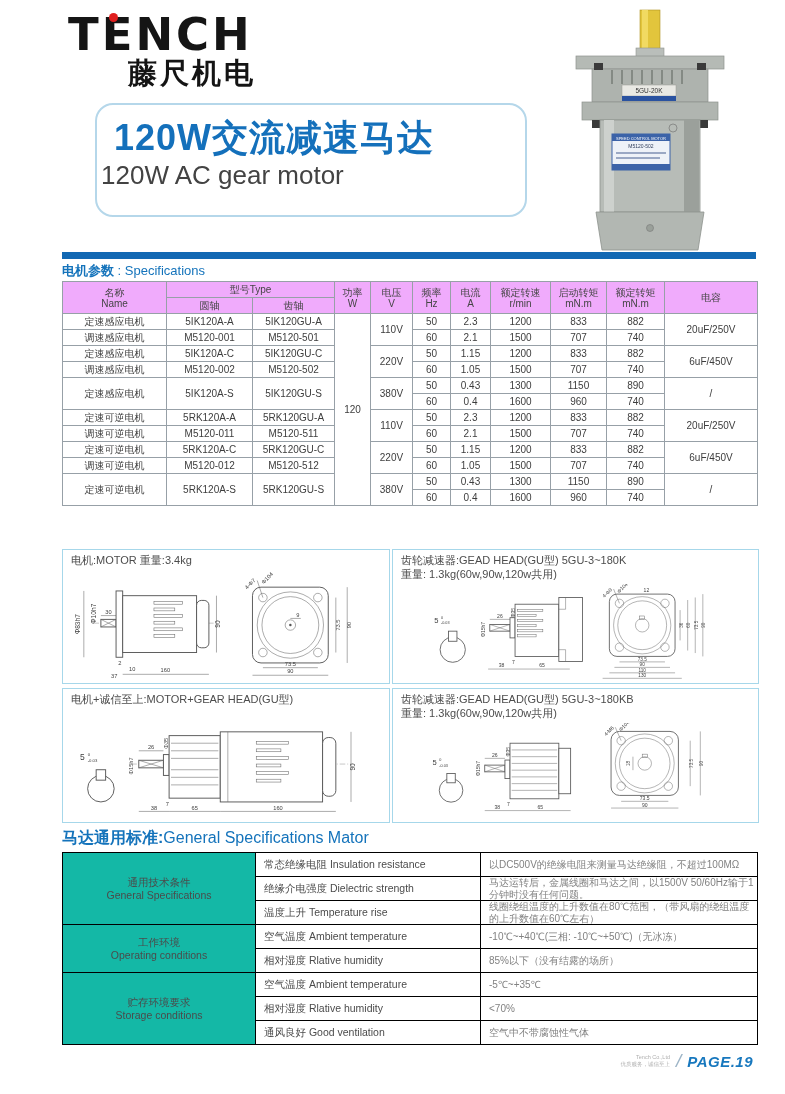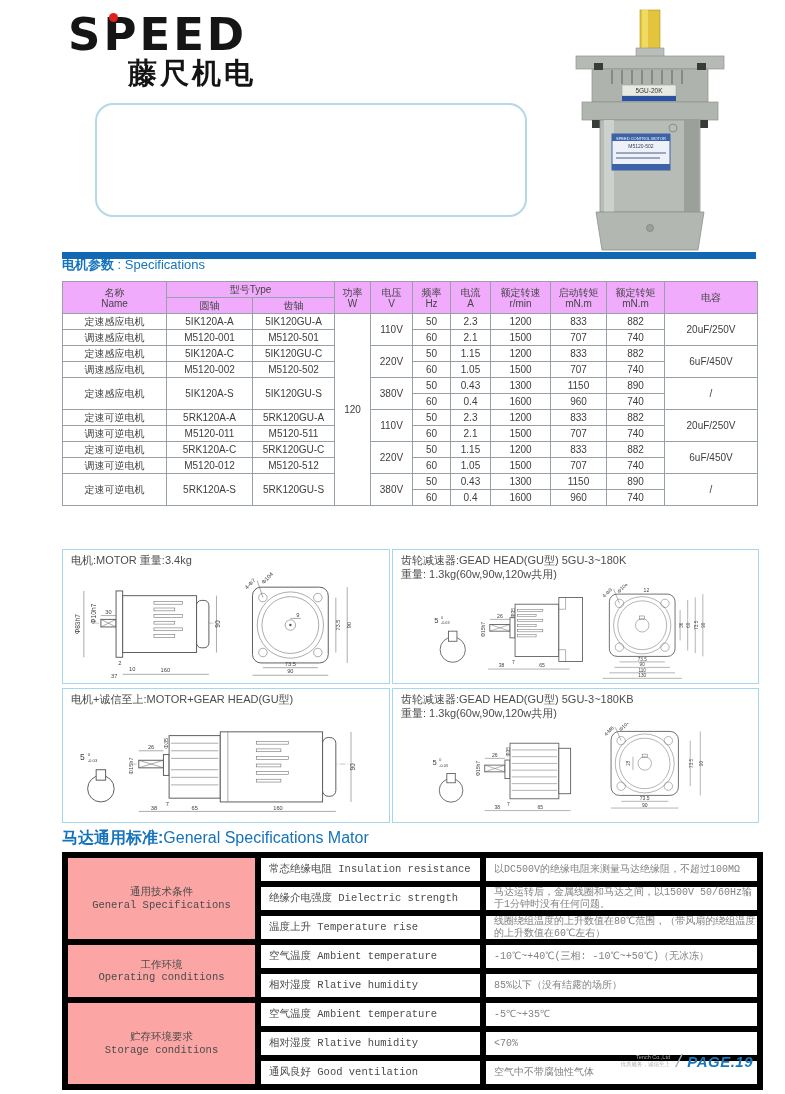--- a/index.html
+++ b/index.html
@@ -17,21 +17,21 @@
              border:2px solid #b5d7ea;border-radius:18px;}
   .title-cn{position:absolute;left:114px;top:114px;font-size:36px;font-weight:800;color:#1470bb;letter-spacing:1px;}
   .title-en{position:absolute;left:101px;top:160px;font-size:26px;color:#434343;}
 
   .photo{position:absolute;left:552px;top:6px;width:196px;height:248px;z-index:2;}
   .blue-bar{position:absolute;left:62px;top:252px;width:694px;height:7px;background:#1268b3;z-index:1;}
 
   
   .sec-head{position:absolute;color:#1473bb;}
   .sec-head b{font-weight:800;}
-  #h-spec{left:62px;top:256px;font-size:13px;}
+  #h-spec{left:62px;top:262px;font-size:13px;}
   #h-dim{left:62px;top:519px;font-size:16px;}
   #h-gen{left:62px;top:828px;font-size:16px;}
 
   
   table{border-collapse:collapse;table-layout:fixed;}
   .spec{position:absolute;left:62px;top:281px;width:695px;font-size:10px;}
   .spec td,.spec th{border:1px solid #97a0a7;text-align:center;vertical-align:middle;
                     padding:0;height:15px;font-weight:400;line-height:1.1;overflow:hidden;}
   .spec th{background:#f0abfc;font-size:10px;color:#454545;}
   .spec td{color:#3d3d3d;}
@@ -48,45 +48,47 @@
   .draw1{top:22px;width:320px;height:108px;}
   .draw2{top:34px;width:358px;height:96px;}
   .dshape{stroke:#575757;stroke-width:1;fill:#ffffff;}
   .dln{stroke:#6c6c6c;stroke-width:0.6;fill:none;}
   .dcl{stroke:#8a8a8a;stroke-width:0.5;fill:none;stroke-dasharray:6 2 1 2;}
   .dtext{font-size:7px;fill:#3f3f3f;font-family:"Liberation Sans",sans-serif;}
   .dt6{font-size:6px;}  .dt55{font-size:5.5px;} .dt45{font-size:4.5px;} .dt9{font-size:9px;}
 
   
   .gen{position:absolute;left:62px;top:852px;width:695px;font-size:10.5px;}
-  .gen td{border:6px solid #000000;height:23px;padding:0 0 0 8px;text-align:left;
-          vertical-align:middle;color:#4b4b4b;line-height:1.15;overflow:hidden;font-family:Liberation Mono, monospace;}
-  .gen td.grp{background:#fca5a5;text-align:center;padding:0;color:#4b4b4b;}
+  .gen td{border:1px solid #000000;height:23px;padding:0 0 0 8px;text-align:left;
+          vertical-align:middle;color:#4b4b4b;line-height:1.15;overflow:hidden;}
+  .gen td.grp{background:#14b8a6;text-align:center;padding:0;color:#4b4b4b;}
   .gen td.val{color:#828282;font-size:10px;}
 
   
   .footer{position:absolute;right:32px;top:1050px;display:flex;align-items:center;gap:6px;}
   .f-small{font-size:5.5px;color:#b0b0b0;text-align:right;line-height:1.3;}
   .f-slash{font-size:19px;color:#9cb4c6;font-style:italic;}
   .f-page{font-size:15px;font-weight:800;font-style:italic;color:#1878be;letter-spacing:0.5px;text-align:center;}
 </style>
 </head>
 <body>
 
 <div class="page">
 
   <div class="logo">
     <div class="logo-en">
-      <span>SPEED</span>
+      <span>TENCH</span>
       <span class="logo-dot"></span>
     </div>
     <div class="logo-cn">藤尺机电</div>
   </div>
 
   <div class="title-box"></div>
+  <div class="title-cn">120W交流减速马达</div>
+  <div class="title-en">120W AC gear motor</div>
 
   <svg class="photo" viewBox="0 0 196 248">
     <rect x="88" y="4" width="20" height="40" fill="#e2c53c" stroke="#b0921e" stroke-width="0.6"></rect>
     <rect x="90" y="4" width="6" height="40" fill="#f1da62"></rect>
     <rect x="84" y="42" width="28" height="10" fill="#b9beba" stroke="#8f948f" stroke-width="0.6"></rect>
     <rect x="24" y="50" width="148" height="13" fill="#b5bab5" stroke="#8d928d" stroke-width="0.7"></rect>
     <rect x="40" y="63" width="116" height="33" fill="#aeb3ae" stroke="#8d928d" stroke-width="0.7"></rect>
     <g stroke="#848a84" stroke-width="2">
       <line x1="60" y1="64" x2="60" y2="78"></line>
         <line x1="70" y1="64" x2="70" y2="78"></line>

